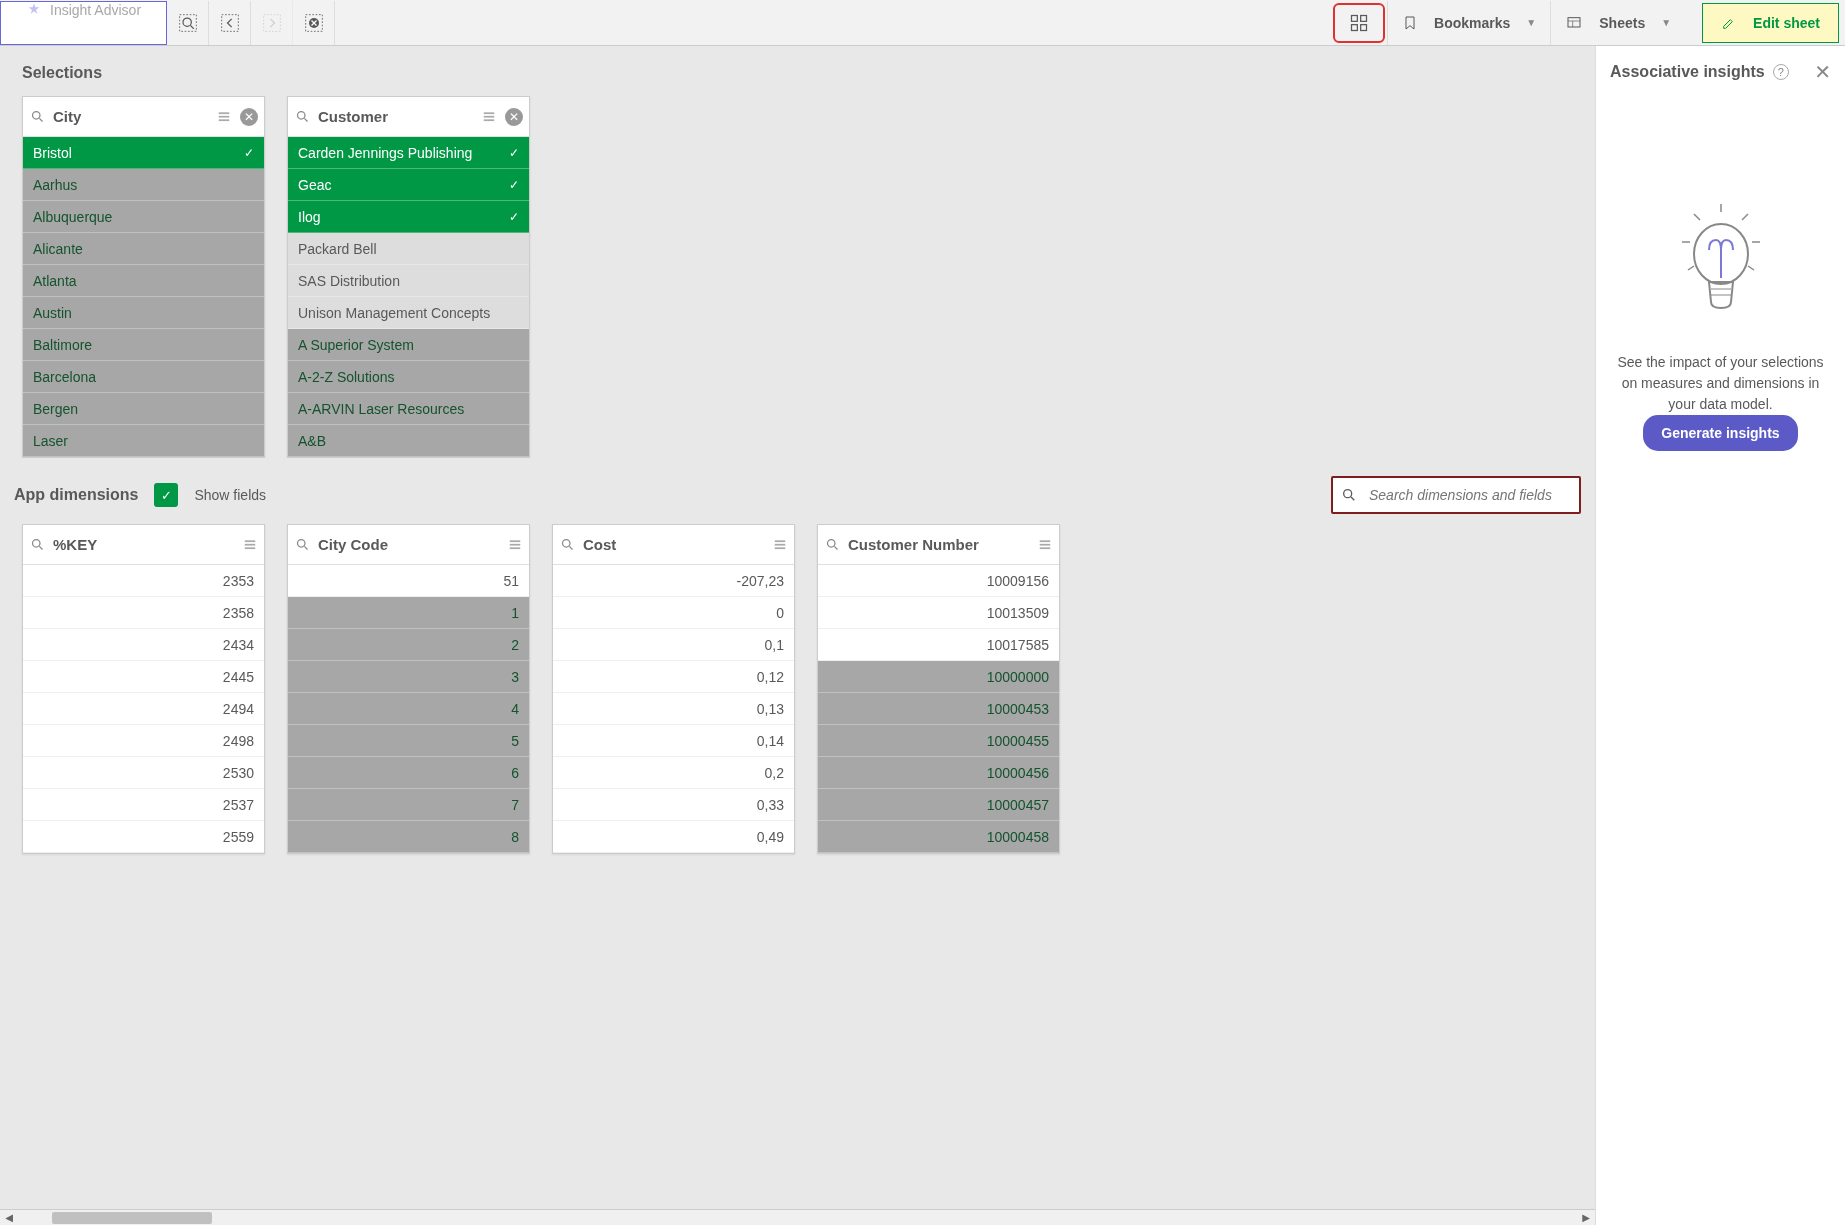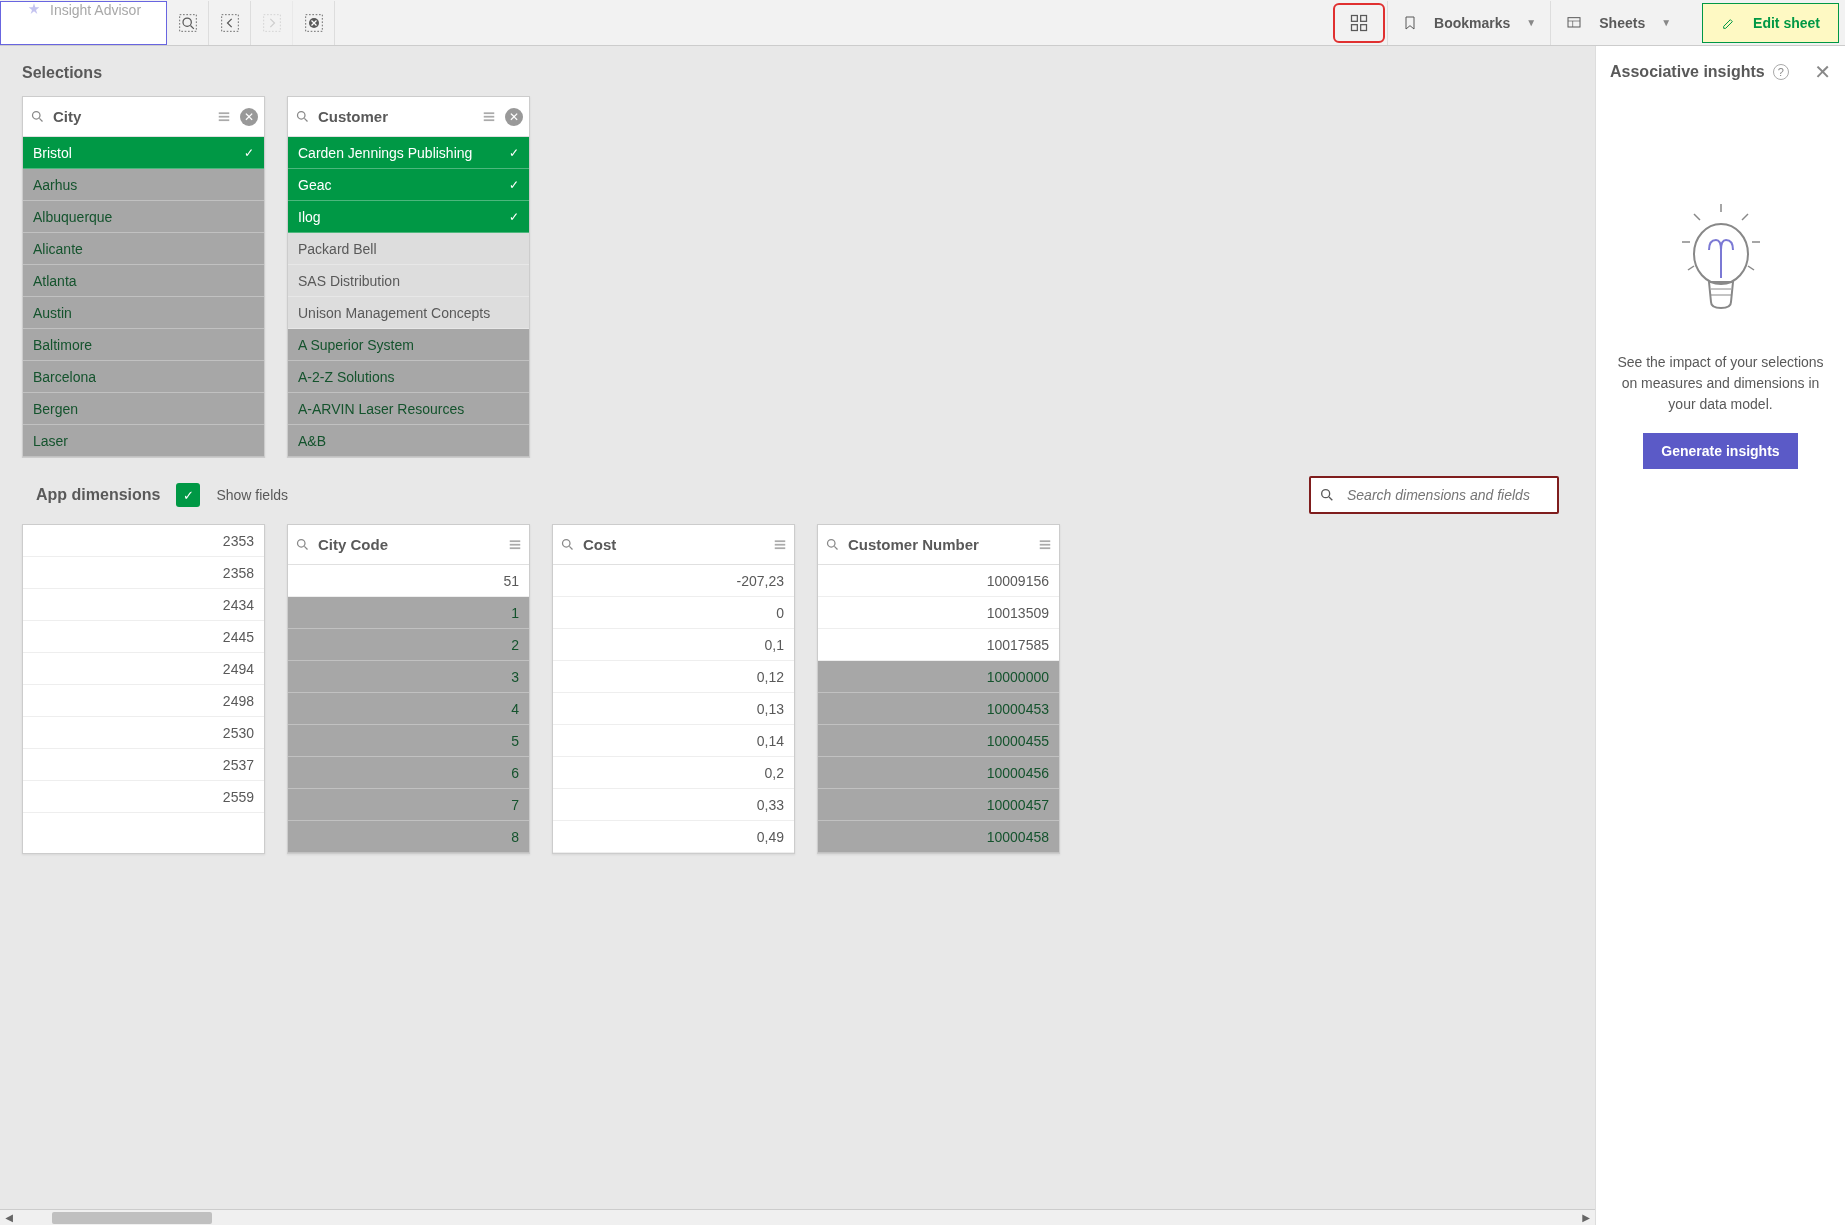--- a/index.html
+++ b/index.html
@@ -23,35 +23,35 @@
 .listbox-title { flex: 1; font-weight: 600; font-size: 15px; color: #595959; }
 .icon-sm { width: 16px; height: 16px; display: inline-flex; align-items:center; justify-content:center; color:#888; }
 .icon-close { width: 18px; height: 18px; border-radius: 50%; background:#999; display: inline-flex; align-items:center; justify-content:center; color:#fff; font-size:12px; cursor:pointer; }
 .listbox-body { max-height: 320px; overflow-y: hidden; }
 .lb-item { height: 32px; display: flex; align-items: center; padding: 0 10px; font-size: 14px; cursor:pointer; border-bottom:1px solid rgba(255,255,255,0.3); }
 .lb-item.selected { background: #009845; color: #fff; justify-content: space-between; }
 .lb-item.excluded { background: #a7a7a7; color: #14532d; }
 .lb-item.alternative { background: #ddd; color: #595959; }
 .lb-item.possible { background: #fff; color: #595959; border-bottom:1px solid #eee;}
 .lb-item.numeric { justify-content: flex-end; }
-.app-dim-bar { display: flex; align-items: center; padding: 18px 36px 10px; gap: 16px; }
+.app-dim-bar { display: flex; align-items: center; padding: 18px 14px 10px; gap: 16px; }
 .check-green { width: 24px; height: 24px; background: #009845; border-radius: 3px; display: flex; align-items: center; justify-content: center; color:#fff; font-size:14px; }
 .search-dim { margin-left: auto; position: relative; }
 .search-dim input { width: 250px; height: 38px; border: 2px solid #7f1d1d; border-radius: 2px; padding: 0 12px 0 36px; font-size: 14px; font-style: italic; color:#888; background:#fff; }
 .search-dim .sicon { position: absolute; left: 10px; top: 50%; transform: translateY(-50%); }
 .dim-row { display: flex; gap: 22px; padding: 0 22px 14px; overflow-x: auto; }
 .hscroll { height: 16px; background: #f0f0f0; border-top: 1px solid #ccc; position: absolute; bottom:0; left:0; right:0; display:flex; }
 .hscroll-thumb { height: 12px; margin:2px 0 2px 34px; width: 160px; background: #c0c0c0; border-radius: 2px; }
 .hscroll-arrow { width: 18px; display:flex; align-items:center; justify-content:center; color:#666; font-size:10px; }
 .right h3 { font-size: 16px; font-weight: 700; color: #595959; }
 .right-header { display:flex; align-items:center; gap:8px; }
 .right-close { margin-left:auto; cursor:pointer; color:#888; font-size:20px; }
 .bulb-wrap { display:flex; flex-direction:column; align-items:center; margin-top: 120px; }
 .right-text { text-align:center; color:#595959; margin-top:18px; line-height:1.5; font-size:14px; padding: 0 6px; }
-.gen-btn { background:#5b5ac7; color:#fff; border:none; border-radius:0; padding:10px 18px; font-size:14px; font-weight:600; margin-top:18px; cursor:pointer; }
+.gen-btn { background:#5b5ac7; color:#fff; border:none; border-radius:15px; padding:10px 18px; font-size:14px; font-weight:600; cursor:pointer; }
 .chk { font-size:13px; }
 svg { display:block; }
 .chev { font-size:10px; color:#888; }
 </style>
 </head>
 <body>
 
 <div class="toolbar">
   <div class="insight-btn">
     <span class="icon-sm">
@@ -251,20 +251,36 @@
           <svg width="18" height="18" viewBox="0 0 24 24">
               <circle cx="10" cy="10" r="6" fill="none" stroke="#595959" stroke-width="2"></circle>
               <line x1="15" y1="15" x2="20" y2="20" stroke="#595959" stroke-width="2"></line>
             </svg>
         </span>
         <input type="text" placeholder="Search dimensions and fields" style="">
       </div>
     </div>
     <div class="dim-row" id="dim-row">
         <div class="listbox dim">
+          <div class="listbox-header">
+            <span class="icon-sm">
+              <svg width="15" height="15" viewBox="0 0 24 24">
+                <circle cx="10" cy="10" r="6" fill="none" stroke="#888" stroke-width="2"></circle>
+                <line x1="15" y1="15" x2="20" y2="20" stroke="#888" stroke-width="2"></line>
+              </svg>
+            </span>
+            <span class="listbox-title">%KEY</span>
+            <span class="icon-sm">
+              <svg width="14" height="14" viewBox="0 0 24 24">
+                <rect x="3" y="4" width="18" height="3" fill="#aaa"></rect>
+                <rect x="3" y="10" width="18" height="3" fill="#aaa"></rect>
+                <rect x="3" y="16" width="18" height="3" fill="#aaa"></rect>
+              </svg>
+            </span>
+          </div>
           <div class="listbox-body">
             <div class="lb-item possible numeric">
               <span>2353</span>
             </div>
             <div class="lb-item possible numeric">
               <span>2358</span>
             </div>
             <div class="lb-item possible numeric">
               <span>2434</span>
             </div>

